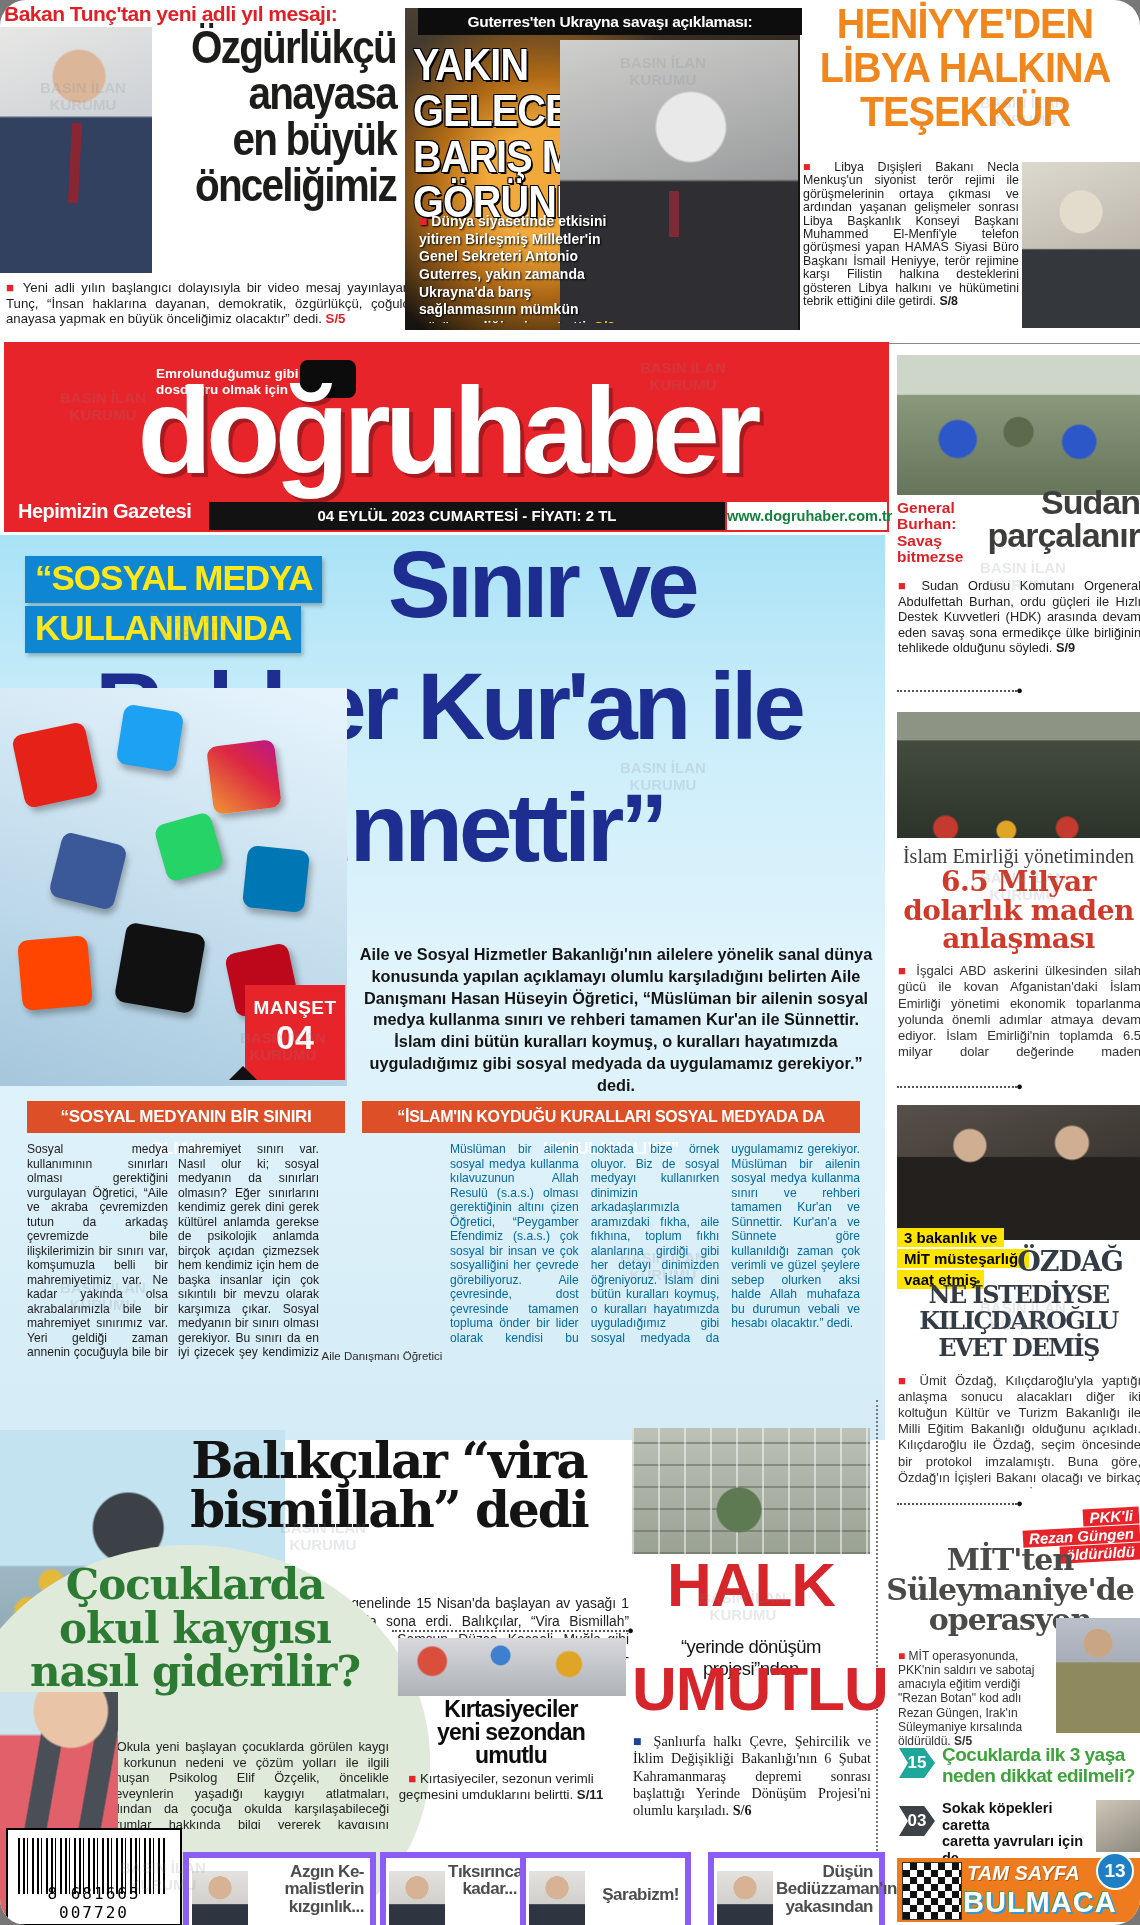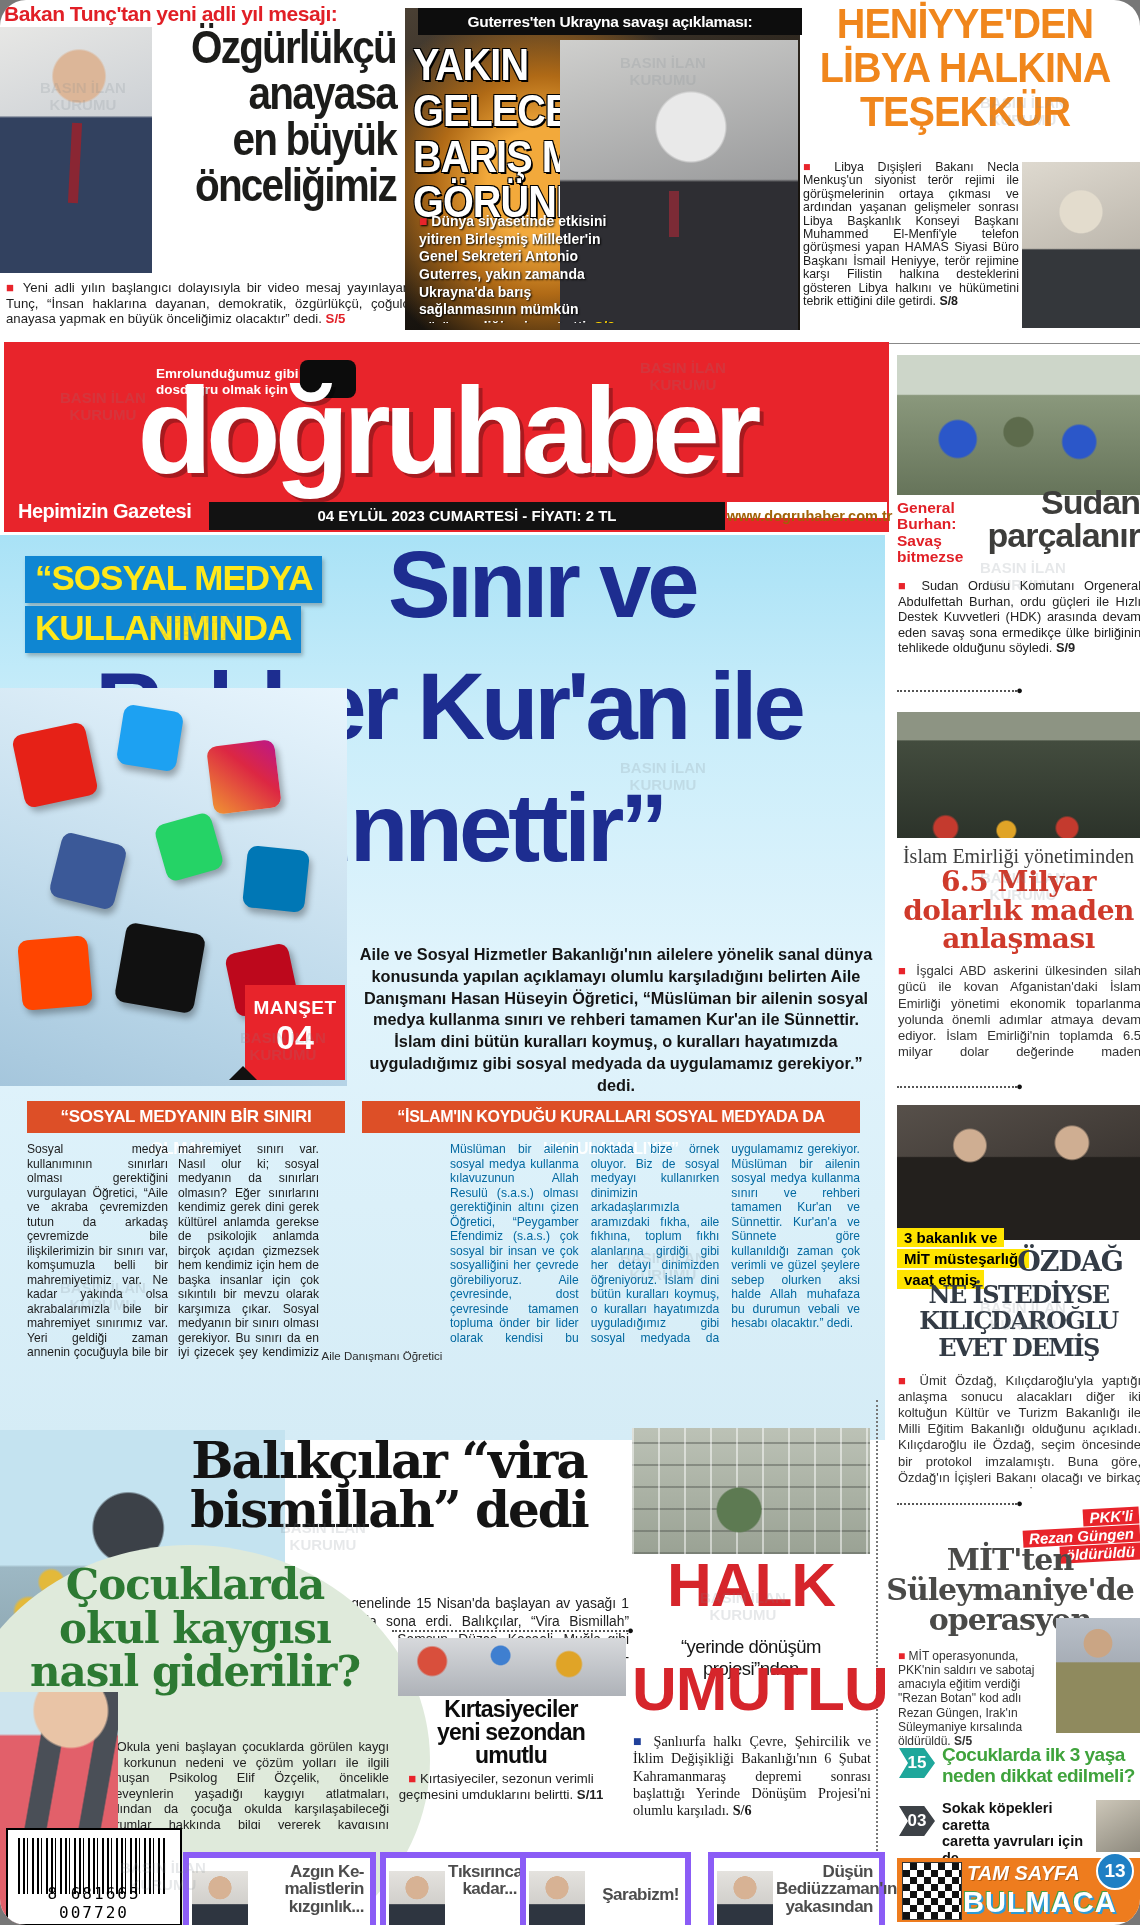--- a/index.html
+++ b/index.html
@@ -62,21 +62,21 @@
 
   
   .masthead{left:4px;top:342px;width:885px;height:190px;background:#e8242b;}
   .mast-tagline{left:152px;top:24px;font-weight:700;font-size:13.5px;line-height:1.2;color:#fff;position:absolute;}
   .mast-chip{position:absolute;left:296px;top:18px;width:56px;height:38px;background:#0c0c0c;border-radius:8px;}
   .mast-logo{position:absolute;left:0;top:28px;width:100%;text-align:center;font-weight:800;font-size:122px;line-height:1;
     color:#fff;letter-spacing:-6px;text-shadow:4px 4px 0 rgba(0,0,0,.28);}
   .mast-slogan{position:absolute;left:14px;top:158px;font-weight:800;font-size:20px;color:#fff;letter-spacing:-0.5px;}
   .mast-datebar{position:absolute;left:205px;top:160px;width:516px;height:28px;background:#121212;color:#fff;
     font-weight:700;font-size:15px;line-height:28px;text-align:center;}
-  .mast-site{position:absolute;left:723px;top:160px;width:160px;height:16px;background:#fff;color:#a16207;
+  .mast-site{position:absolute;left:723px;top:160px;width:160px;height:28px;background:#fff;color:#15803d;
     font-weight:800;font-size:14.5px;line-height:28px;text-align:center;}
 
   
   .sudan-photo{left:897px;top:355px;width:243px;height:140px;
     background:
       radial-gradient(circle at 25% 60%, #2b57c9 0 9%, rgba(0,0,0,0) 10%),
       radial-gradient(circle at 75% 62%, #2b57c9 0 8%, rgba(0,0,0,0) 9%),
       radial-gradient(circle at 50% 55%, #5d6b4c 0 10%, rgba(0,0,0,0) 11%),
       linear-gradient(180deg,#cdd6c9 0 28%,#8a987c 29%,#66745a);}
   .sudan-kicker{left:897px;top:500px;width:105px;font-weight:800;font-size:15.5px;line-height:1.05;color:#e11f26;}

